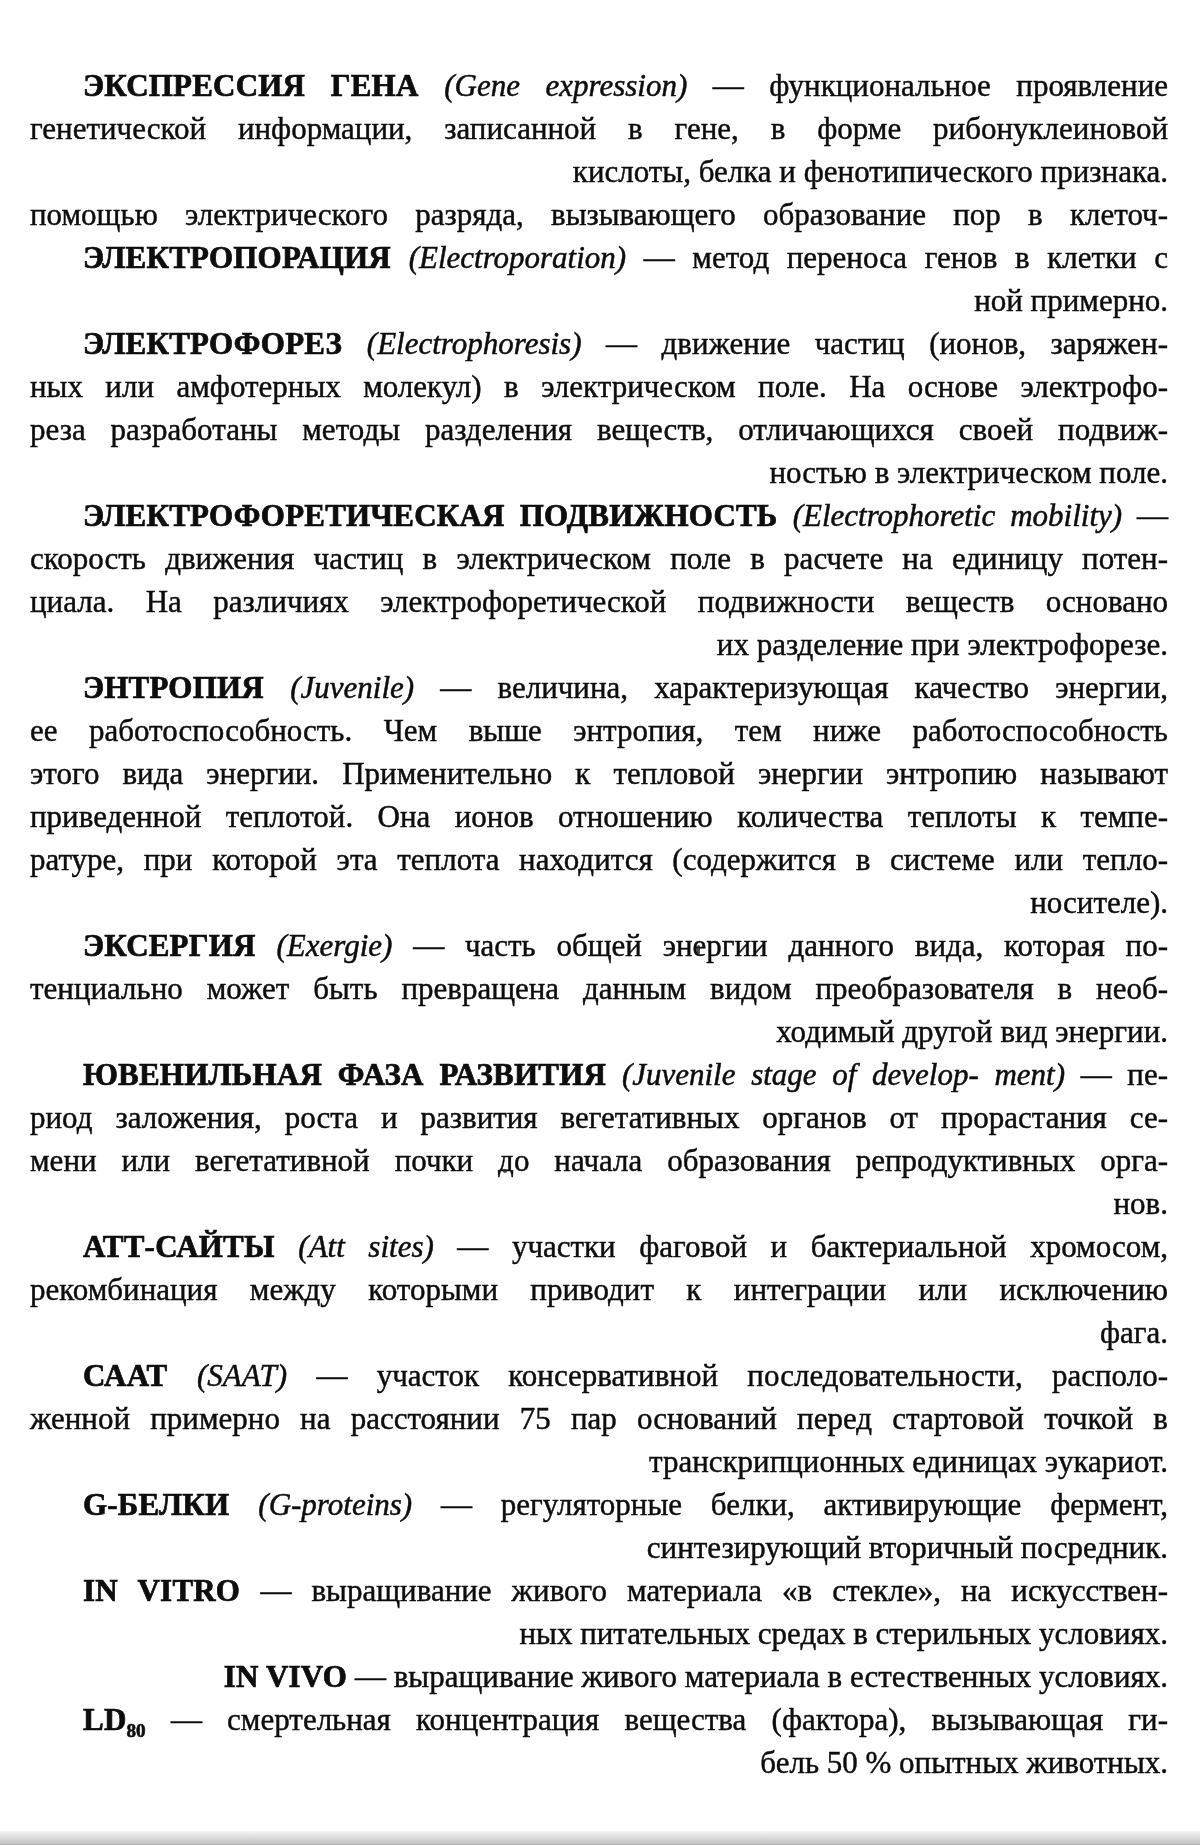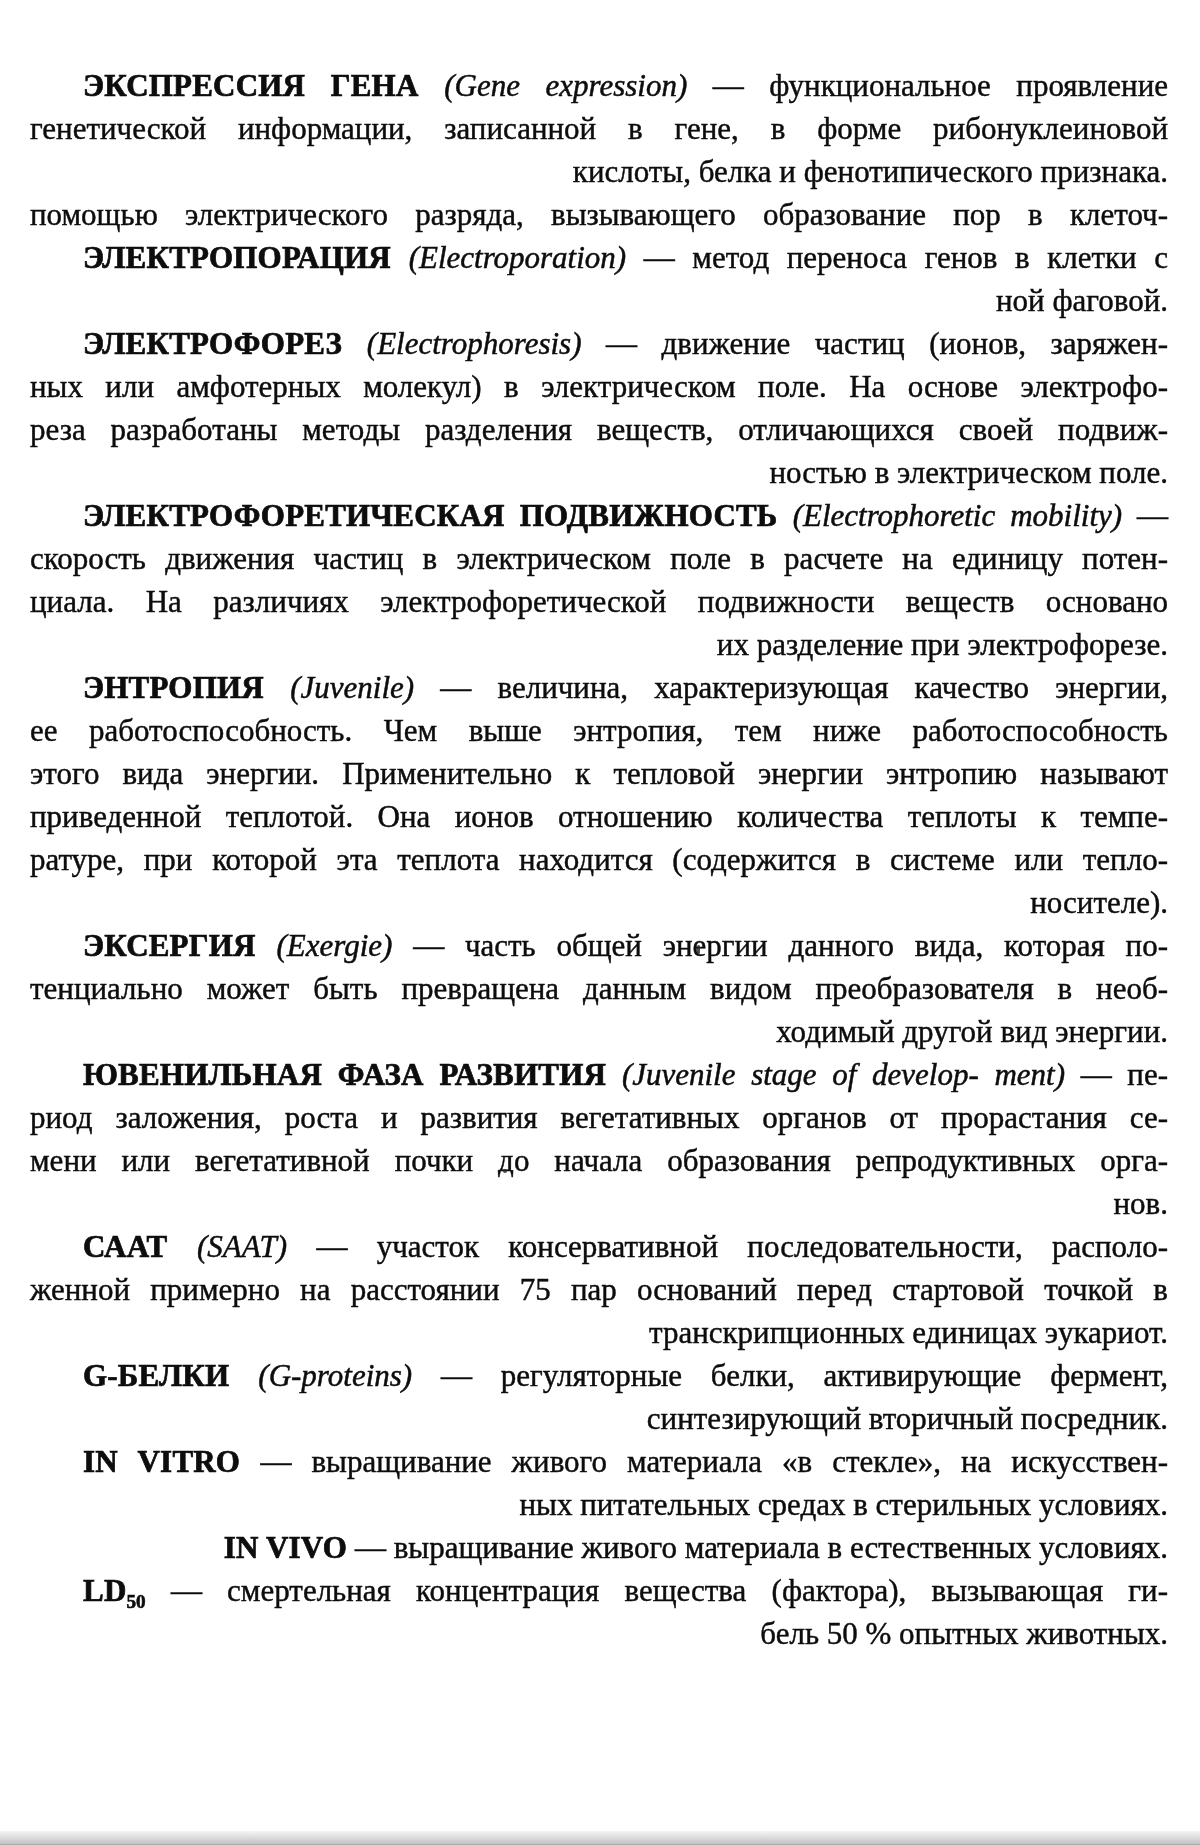--- a/index.html
+++ b/index.html
@@ -88,21 +88,21 @@
 <div class="page">
   <div class="text-block">
       <div class="paragraph">
         <div class="line first just"><span class="seg-term">ЭКСПРЕССИЯ ГЕНА </span><span class="seg-latin">(Gene expression)</span><span class="seg-body"> — функциональное проявление</span></div>
         <div class="line just"><span class="seg-body">генетической информации, записанной в гене, в форме рибонуклеиновой</span></div>
         <div class="line"><span class="seg-body">кислоты, белка и фенотипического признака.</span></div>
       </div>
       <div class="paragraph">
         <div class="line just"><span class="seg-body">помощью электрического разряда, вызывающего образование пор в клеточ-</span></div>
         <div class="line first just"><span class="seg-term">ЭЛЕКТРОПОРАЦИЯ </span><span class="seg-latin">(Electroporation)</span><span class="seg-body"> — метод переноса генов в клетки с</span></div>
-        <div class="line"><span class="seg-body">ной фаговой.</span></div>
+        <div class="line"><span class="seg-body">ной примерно.</span></div>
       </div>
       <div class="paragraph">
         <div class="line first just"><span class="seg-term">ЭЛЕКТРОФОРЕЗ </span><span class="seg-latin">(Electrophoresis)</span><span class="seg-body"> — движение частиц (ионов, заряжен-</span></div>
         <div class="line just"><span class="seg-body">ных или амфотерных молекул) в электрическом поле. На основе электрофо-</span></div>
         <div class="line just"><span class="seg-body">реза разработаны методы разделения веществ, отличающихся своей подвиж-</span></div>
         <div class="line"><span class="seg-body">ностью в электрическом поле.</span></div>
       </div>
       <div class="paragraph">
         <div class="line first just"><span class="seg-term">ЭЛЕКТРОФОРЕТИЧЕСКАЯ ПОДВИЖНОСТЬ </span><span class="seg-latin">(Electrophoretic mobility)</span><span class="seg-body"> —</span></div>
         <div class="line just"><span class="seg-body">скорость движения частиц в электрическом поле в расчете на единицу потен-</span></div>
@@ -122,37 +122,42 @@
         <div class="line just"><span class="seg-body">тенциально может быть превращена данным видом преобразователя в необ-</span></div>
         <div class="line"><span class="seg-body">ходимый другой вид энергии.</span></div>
       </div>
       <div class="paragraph">
         <div class="line first just"><span class="seg-term">ЮВЕНИЛЬНАЯ ФАЗА РАЗВИТИЯ </span><span class="seg-latin">(Juvenile stage of develop- ment)</span><span class="seg-body"> — пе-</span></div>
         <div class="line just"><span class="seg-body">риод заложения, роста и развития вегетативных органов от прорастания се-</span></div>
         <div class="line just"><span class="seg-body">мени или вегетативной почки до начала образования репродуктивных орга-</span></div>
         <div class="line"><span class="seg-body">нов.</span></div>
       </div>
       <div class="paragraph">
+        <div class="line first just"><span class="seg-term">АТТ-САЙТЫ </span><span class="seg-latin">(Att sites)</span><span class="seg-body"> — участки фаговой и бактериальной хромосом,</span></div>
+        <div class="line just"><span class="seg-body">рекомбинация между которыми приводит к интеграции или исключению</span></div>
+        <div class="line"><span class="seg-body">фага.</span></div>
+      </div>
+      <div class="paragraph">
         <div class="line first just"><span class="seg-term">СААТ </span><span class="seg-latin">(SAAT)</span><span class="seg-body"> — участок консервативной последовательности, располо-</span></div>
         <div class="line just"><span class="seg-body">женной примерно на расстоянии 75 пар оснований перед стартовой точкой в</span></div>
         <div class="line"><span class="seg-body">транскрипционных единицах эукариот.</span></div>
       </div>
       <div class="paragraph">
         <div class="line first just"><span class="seg-term">G-БЕЛКИ </span><span class="seg-latin">(G-proteins)</span><span class="seg-body"> — регуляторные белки, активирующие фермент,</span></div>
         <div class="line"><span class="seg-body">синтезирующий вторичный посредник.</span></div>
       </div>
       <div class="paragraph">
         <div class="line first just"><span class="seg-term">IN VITRO </span><span class="seg-body">— выращивание живого материала «в стекле», на искусствен-</span></div>
         <div class="line"><span class="seg-body">ных питательных средах в стерильных условиях.</span></div>
       </div>
       <div class="paragraph">
         <div class="line first"><span class="seg-term">IN VIVO </span><span class="seg-body">— выращивание живого материала в естественных условиях.</span></div>
       </div>
       <div class="paragraph">
-        <div class="line first just"><span class="seg-term">LD</span><span class="seg-termsub">50</span><span class="seg-body"> — смертельная концентрация вещества (фактора), вызывающая ги-</span></div>
+        <div class="line first just"><span class="seg-term">LD</span><span class="seg-termsub">80</span><span class="seg-body"> — смертельная концентрация вещества (фактора), вызывающая ги-</span></div>
         <div class="line"><span class="seg-body">бель 50 % опытных животных.</span></div>
       </div>
     </div>
   <div id="artifacts-layer">
       <div class="speck" style="left: 868px; top: 643px; width: 5px; height: 5px;"></div>
       <div class="speck" style="left: 503px; top: 1169px; width: 4px; height: 4px;"></div>
       <div class="speck" style="left: 697px; top: 945px; width: 3px; height: 9px;"></div>
     </div>
   <div class="bottom-bar"></div>
 </div>

